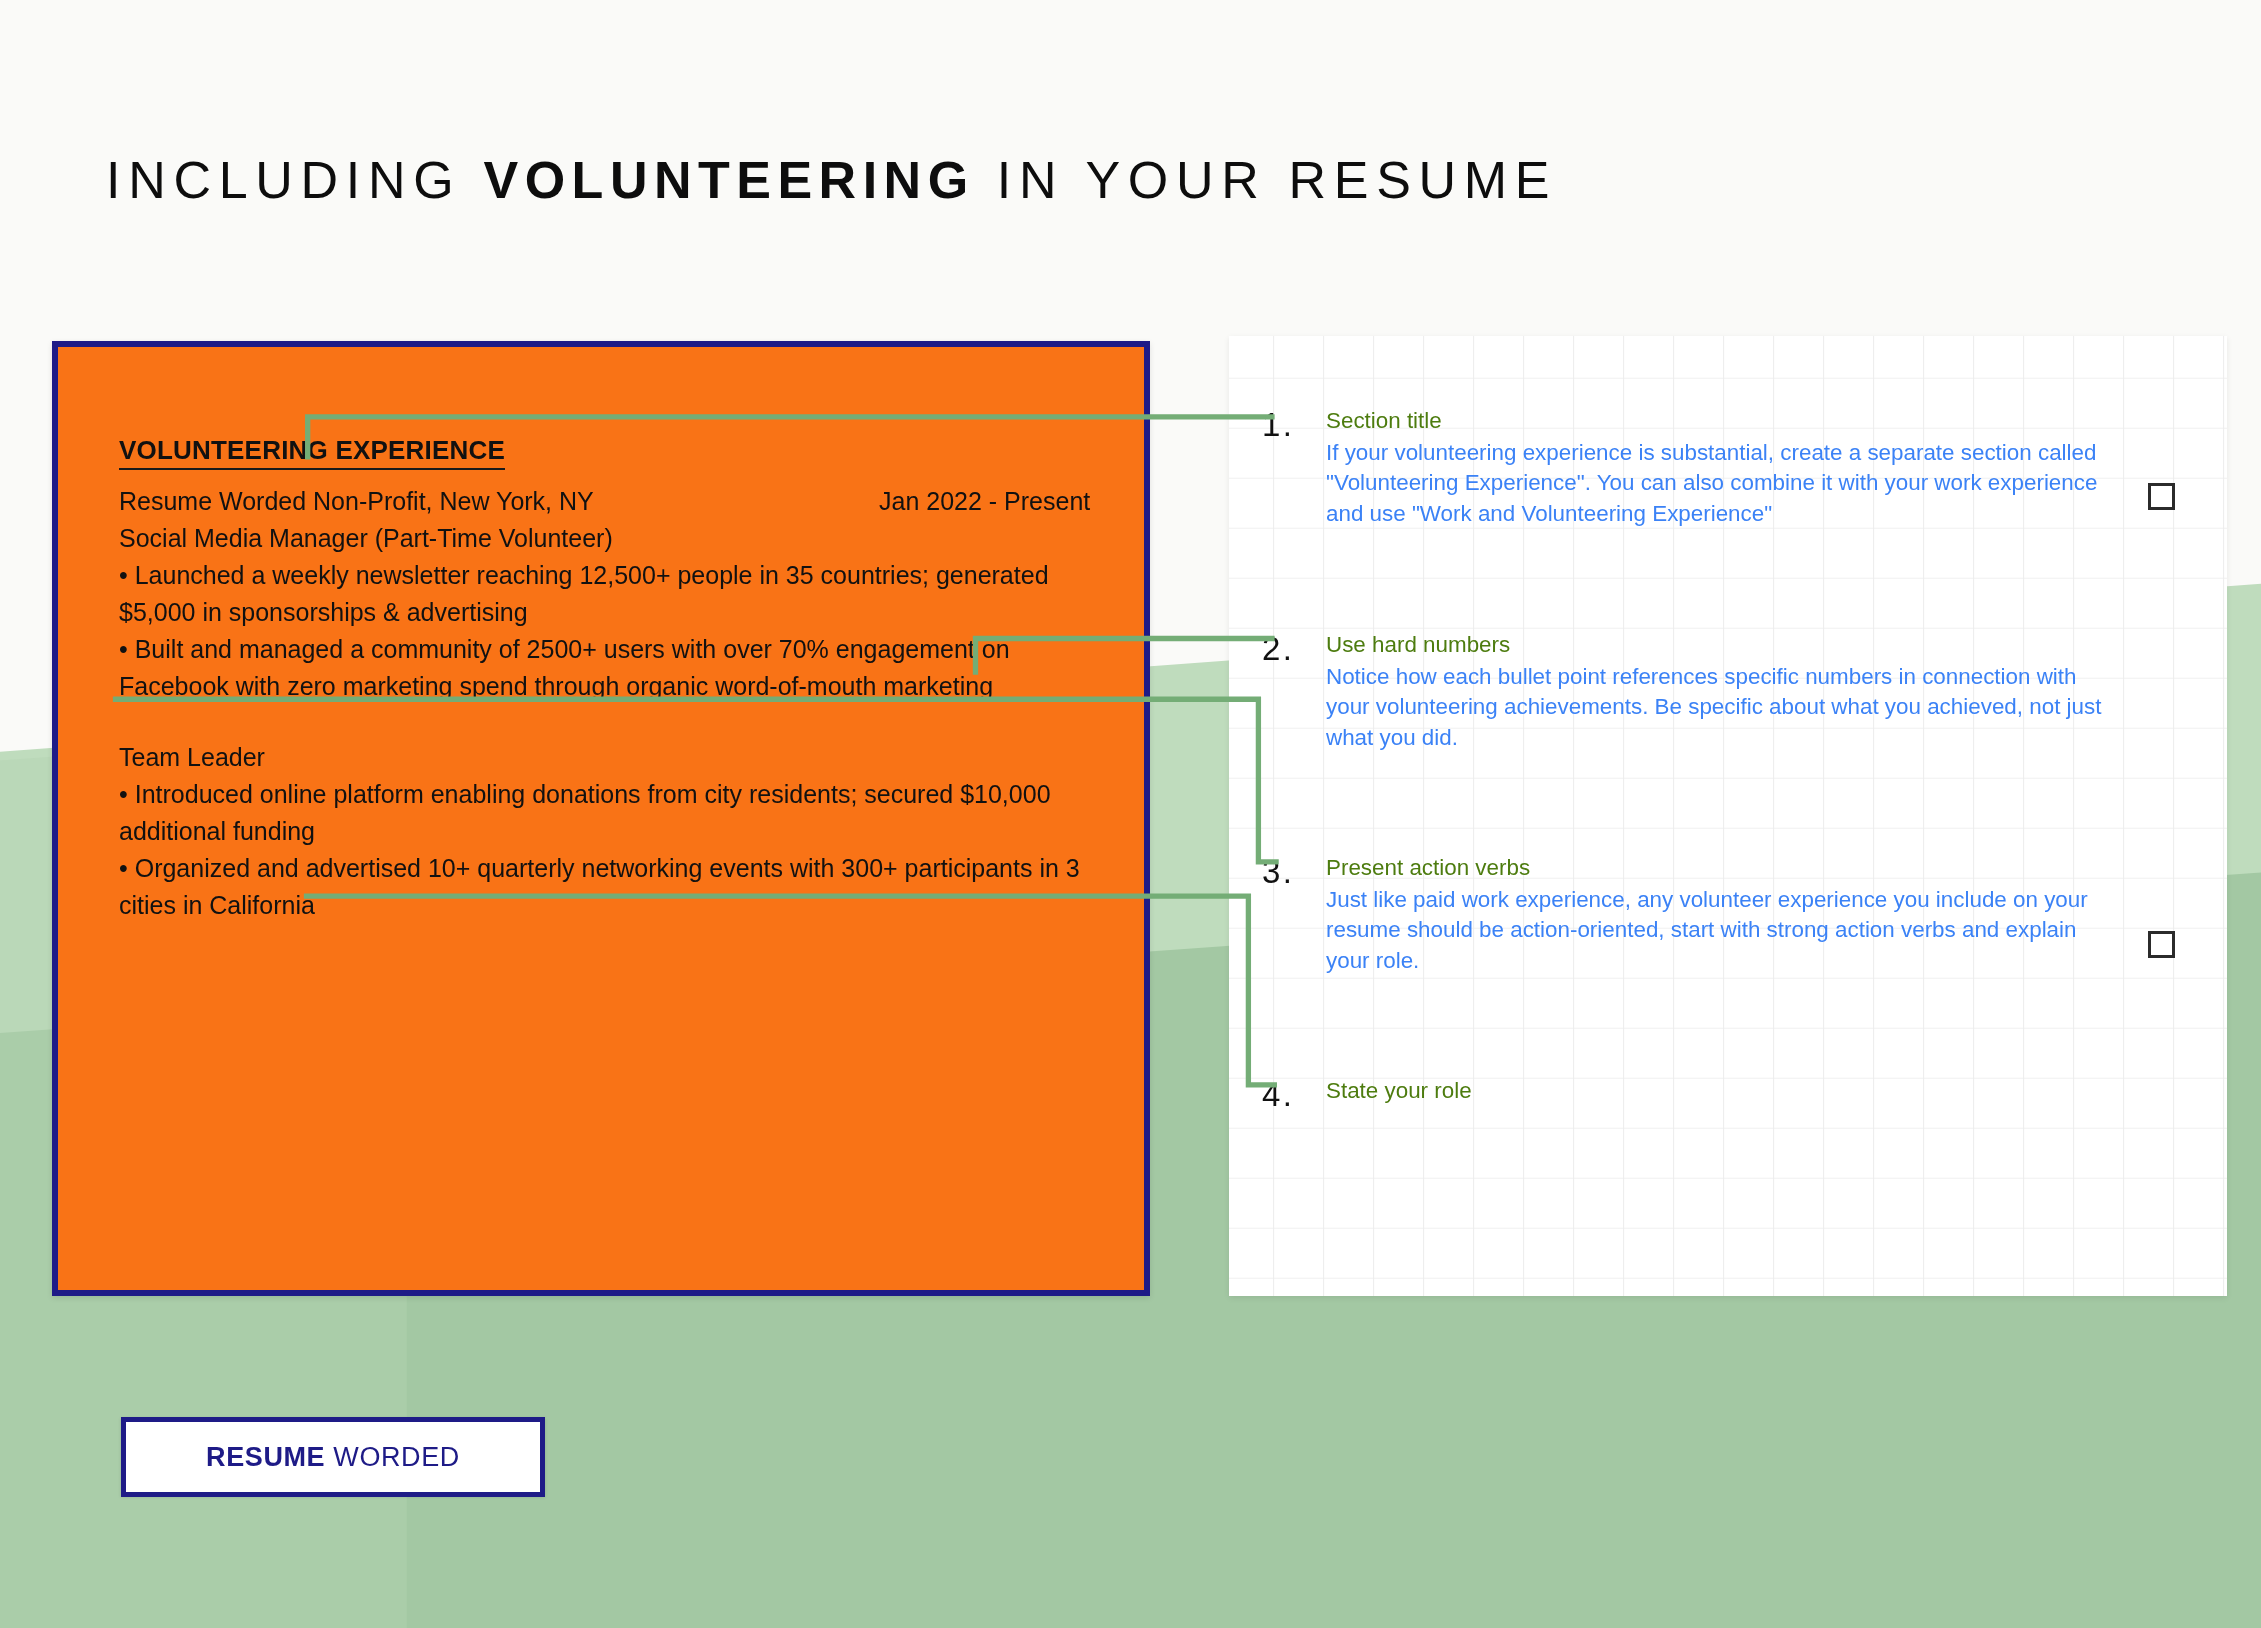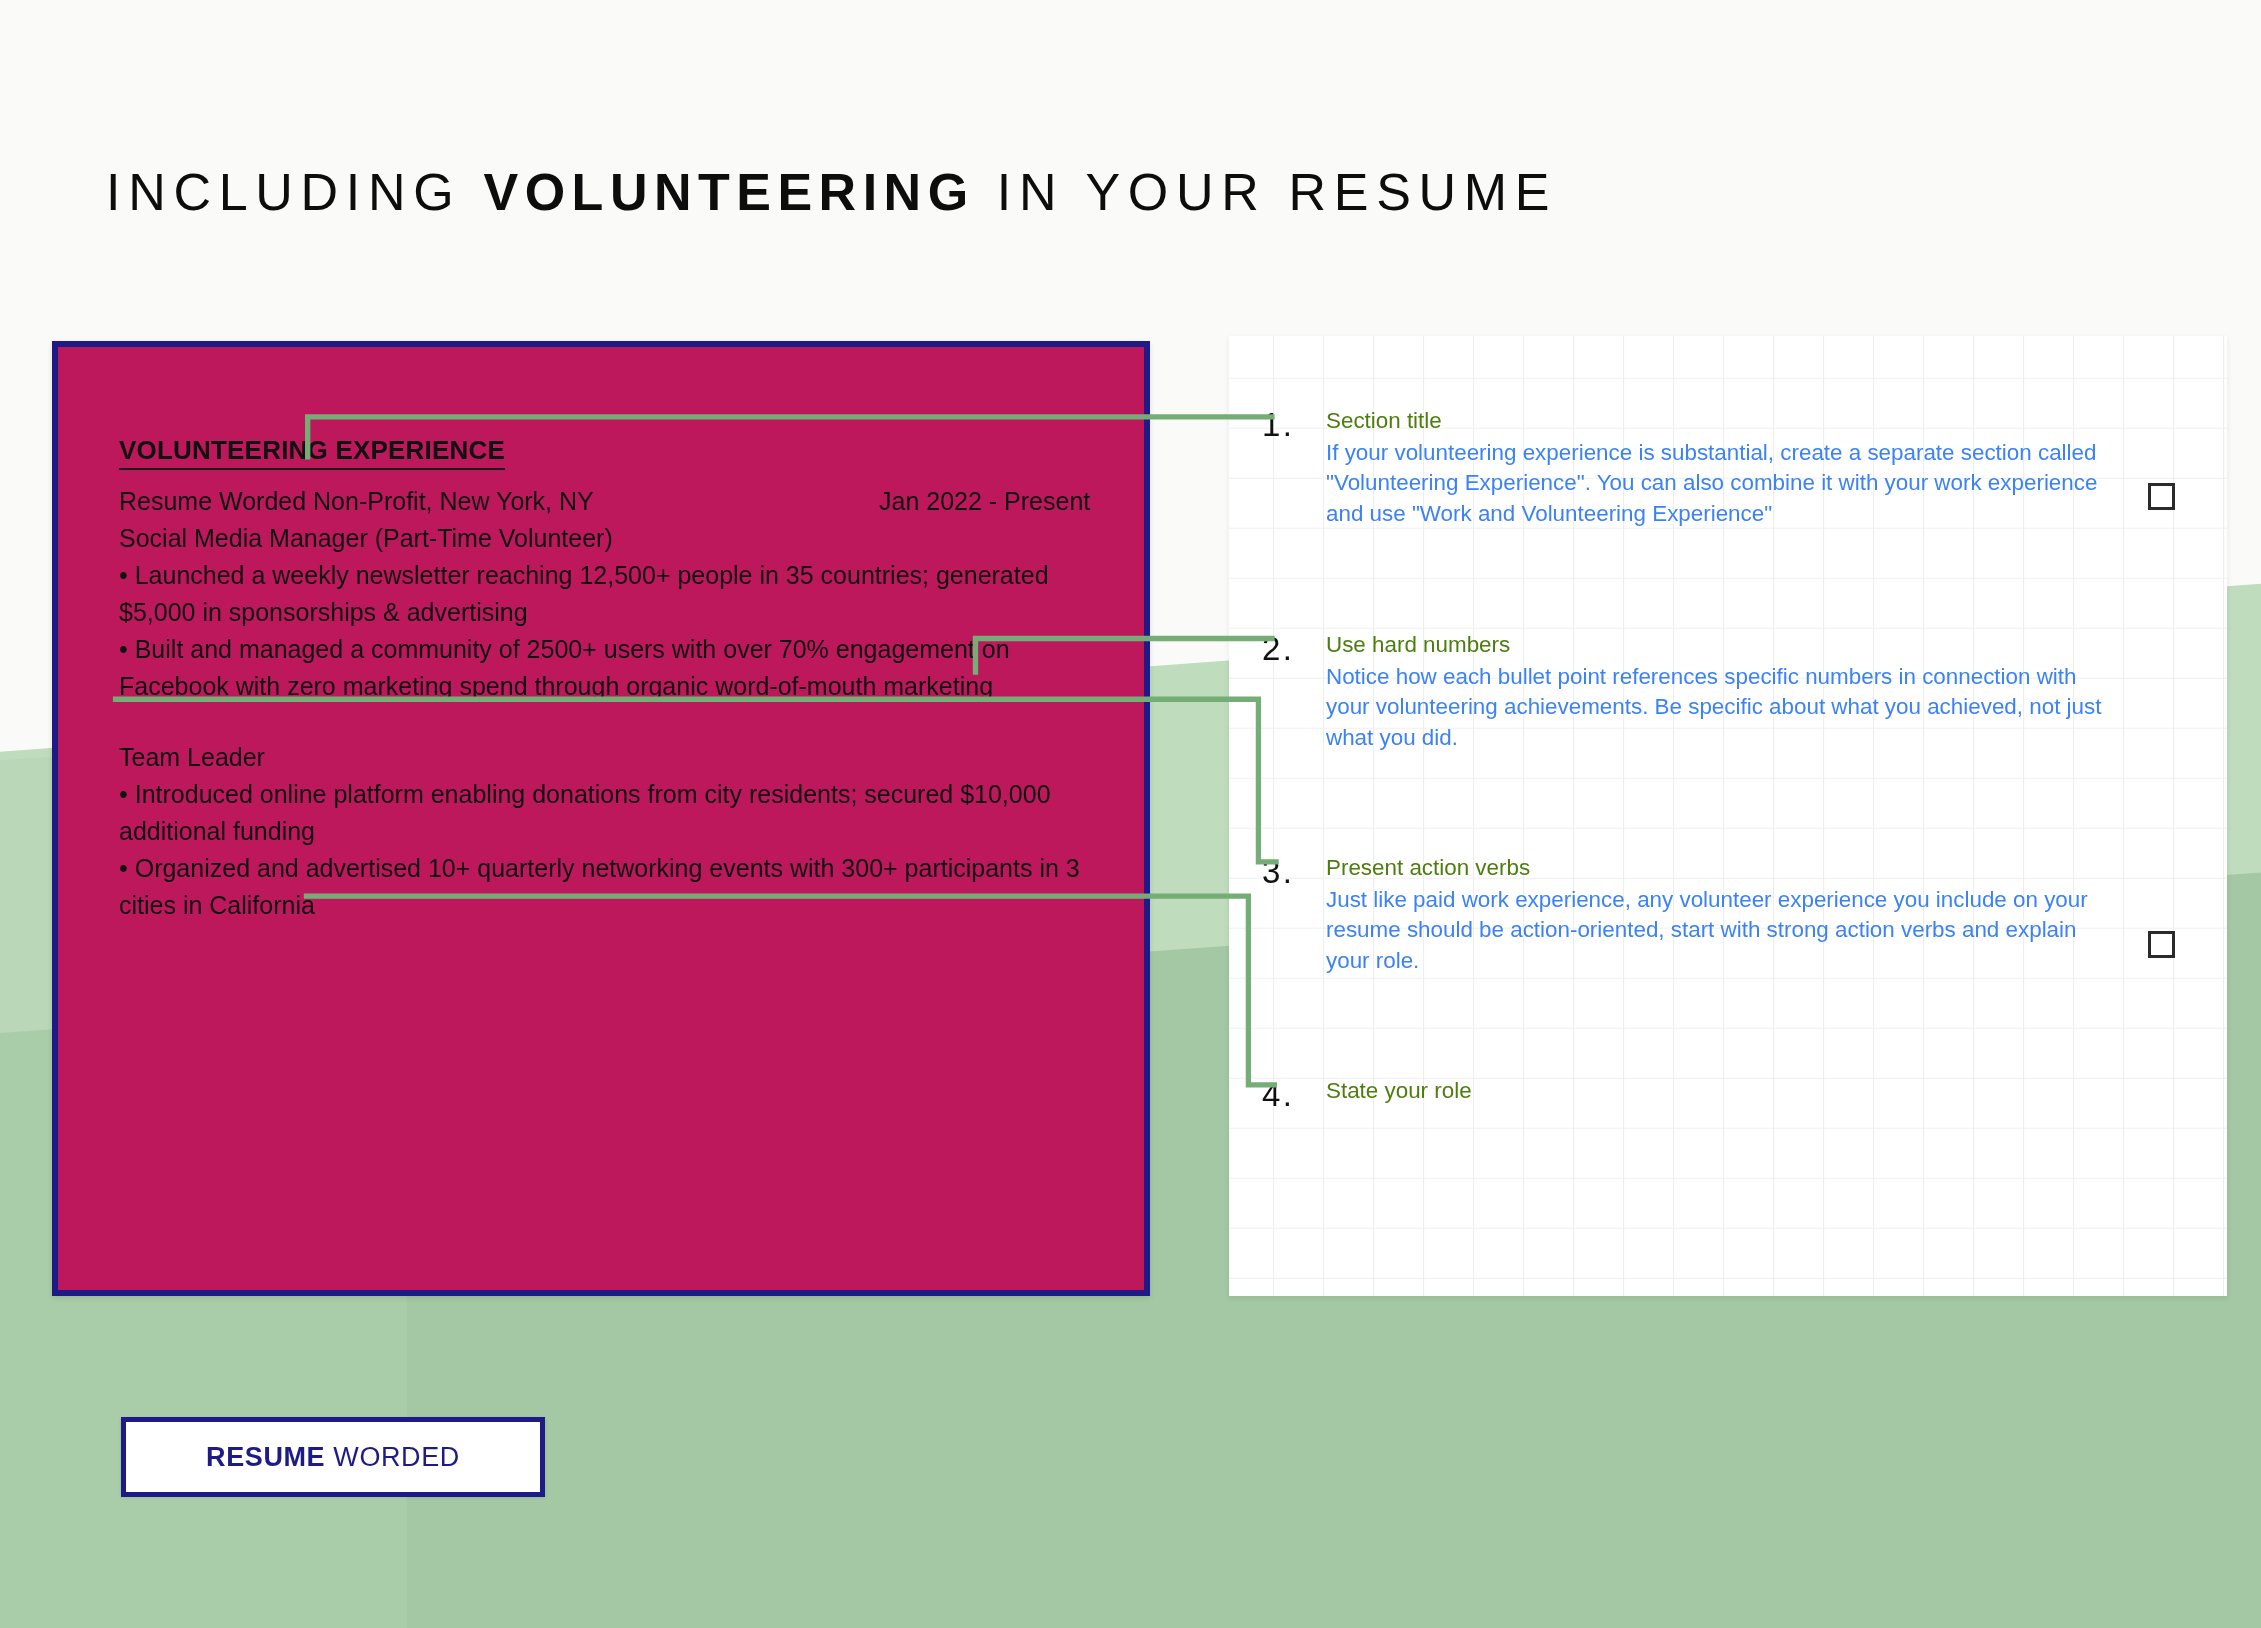--- a/index.html
+++ b/index.html
@@ -12,29 +12,29 @@
   }
 
   
   .bg-layer{position:absolute;inset:0;overflow:hidden;}
   .bg-svg{position:absolute;left:0;top:0;width:2261px;height:1629px;}
 
   
   .title{
     position:absolute;left:106px;top:150px;
     font-size:52px;font-weight:400;color:#0d0d0d;
-    letter-spacing:7.7px;white-space:nowrap;margin-top:12px;
+    letter-spacing:7.7px;white-space:nowrap;
   }
   .title b{font-weight:800;letter-spacing:6.5px;}
 
   
   .resume-card{
     position:absolute;left:52px;top:341px;
     width:1098px;height:955px;
-    background:#be185d;
+    background:#f97316;
     border:6.5px solid #1e1b87;
     box-sizing:border-box;
     box-shadow:0 1.8px 5.9px rgba(0,0,0,.10);
   }
   .resume-inner{
     position:absolute;left:61px;top:88px;right:35px;
     color:#111;
   }
   .sec-head{
     display:inline-block;

